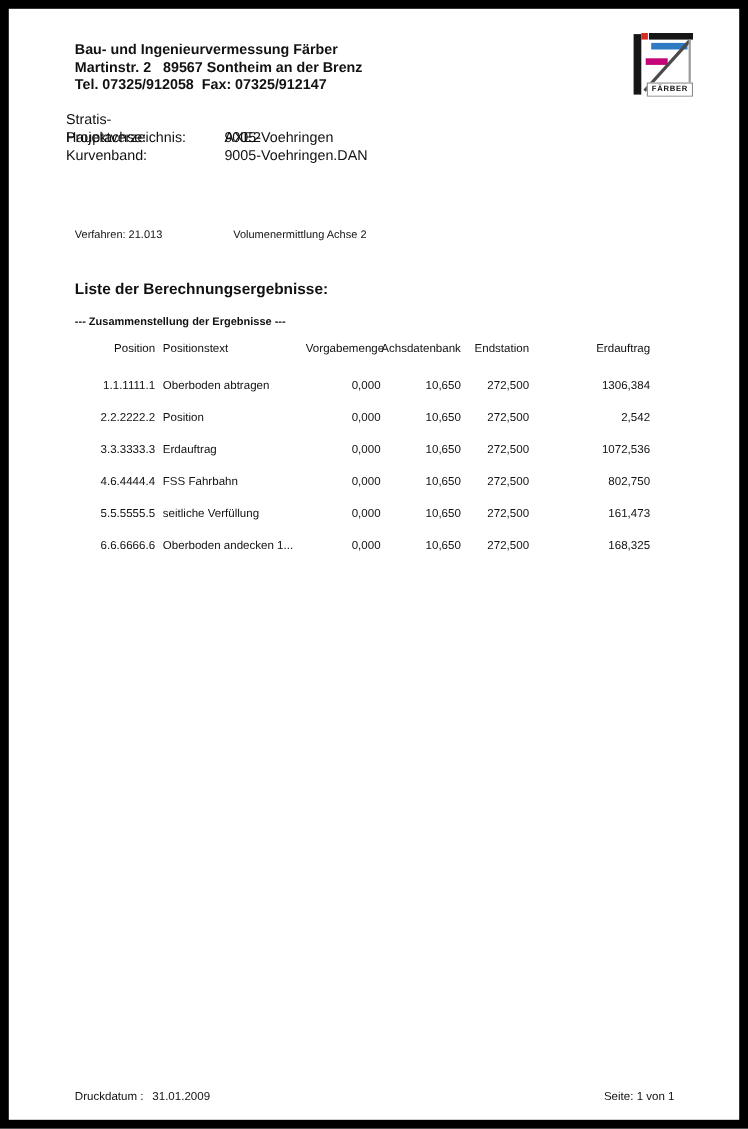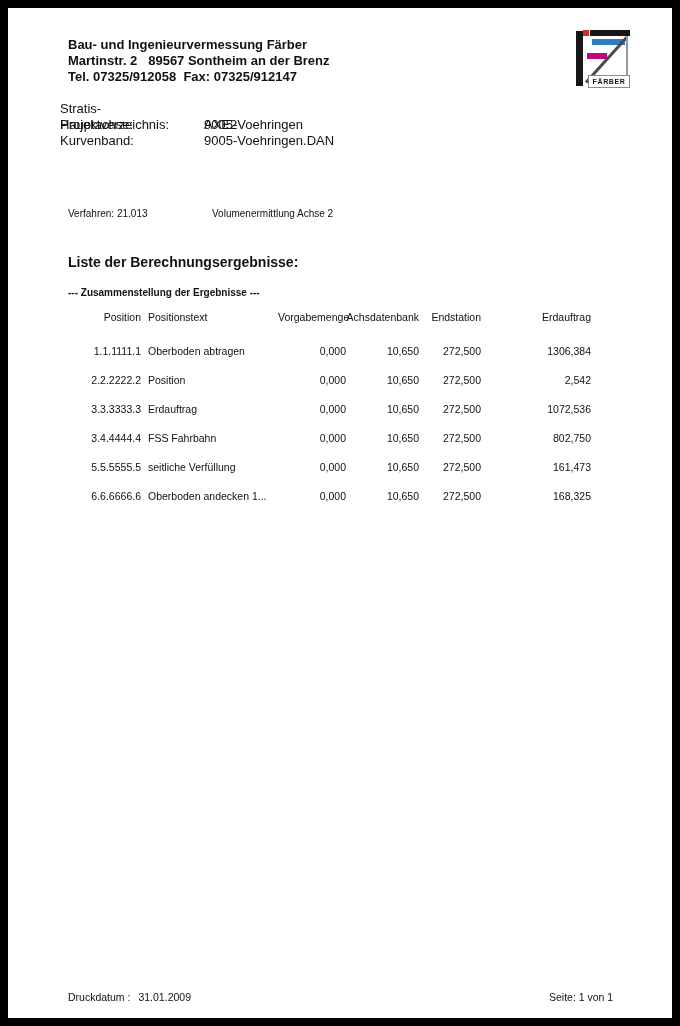--- a/index.html
+++ b/index.html
@@ -121,21 +121,21 @@
     </div>
     <div class="trow">
       <span class="c1">3.3.3333.3</span>
       <span class="c2">Erdauftrag</span>
       <span class="c3">0,000</span>
       <span class="c4">10,650</span>
       <span class="c5">272,500</span>
       <span class="c6">1072,536</span>
     </div>
     <div class="trow">
-      <span class="c1">3.4.4444.4</span>
+      <span class="c1">4.6.4444.4</span>
       <span class="c2">FSS Fahrbahn</span>
       <span class="c3">0,000</span>
       <span class="c4">10,650</span>
       <span class="c5">272,500</span>
       <span class="c6">802,750</span>
     </div>
     <div class="trow">
       <span class="c1">5.5.5555.5</span>
       <span class="c2">seitliche Verfüllung</span>
       <span class="c3">0,000</span>

